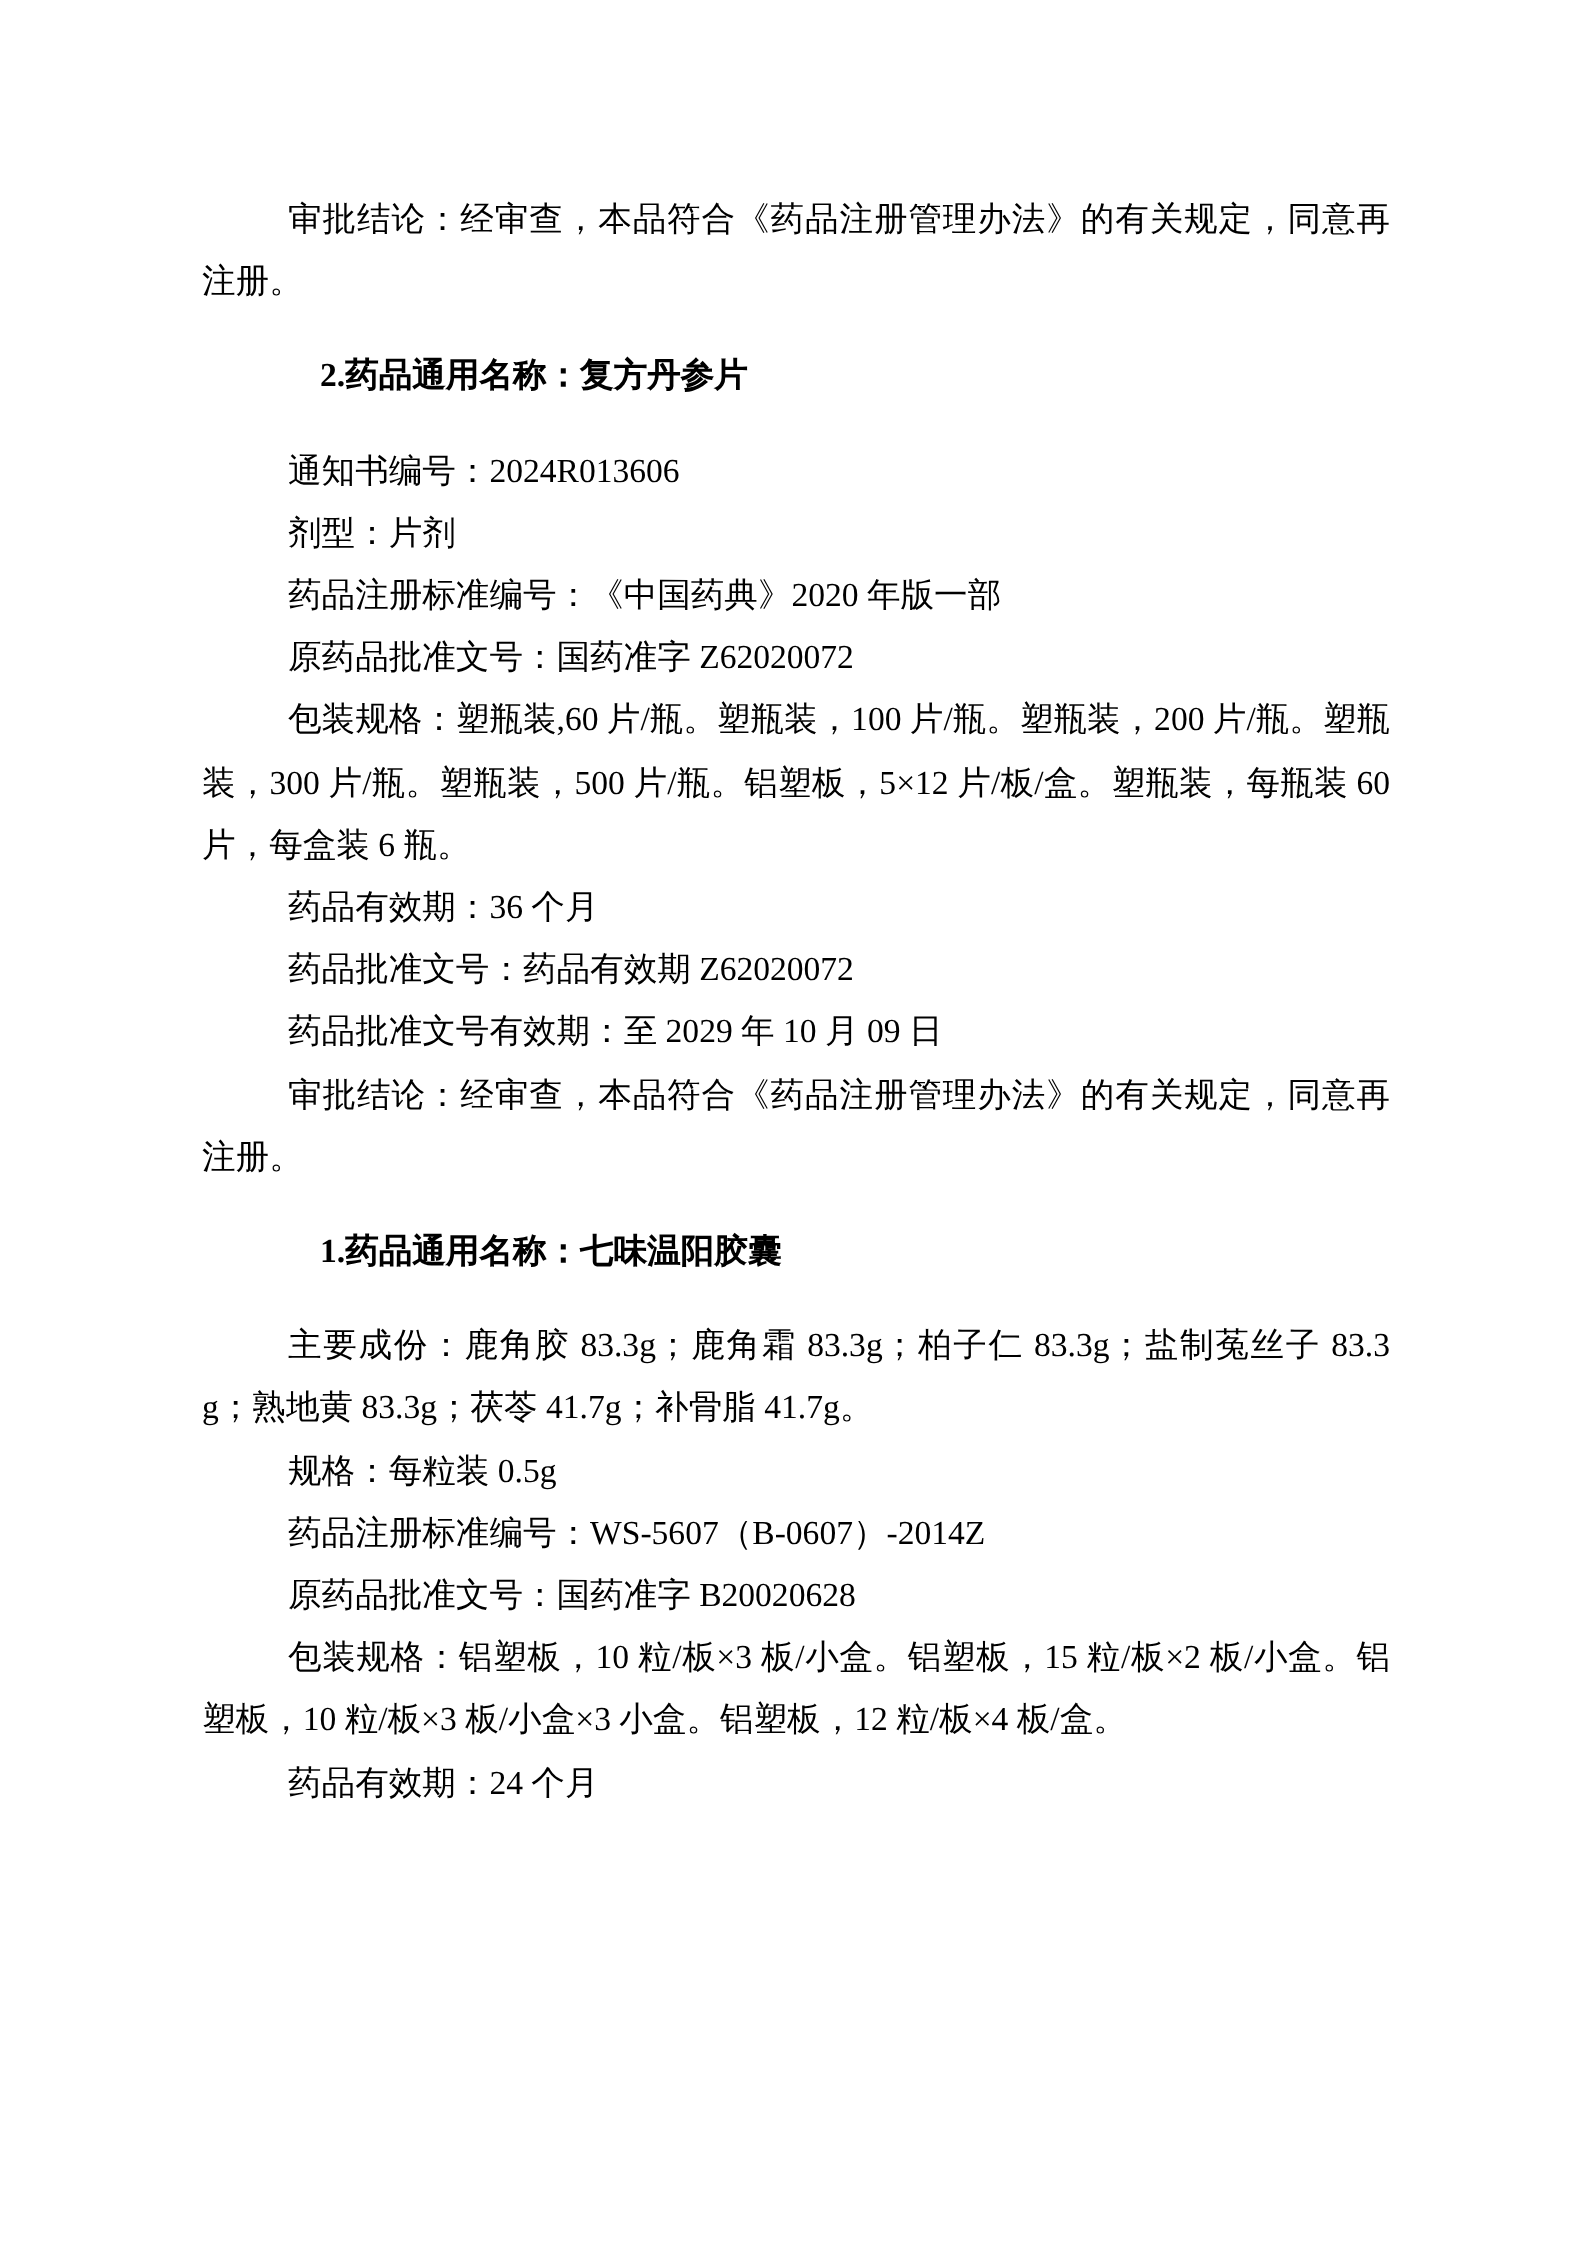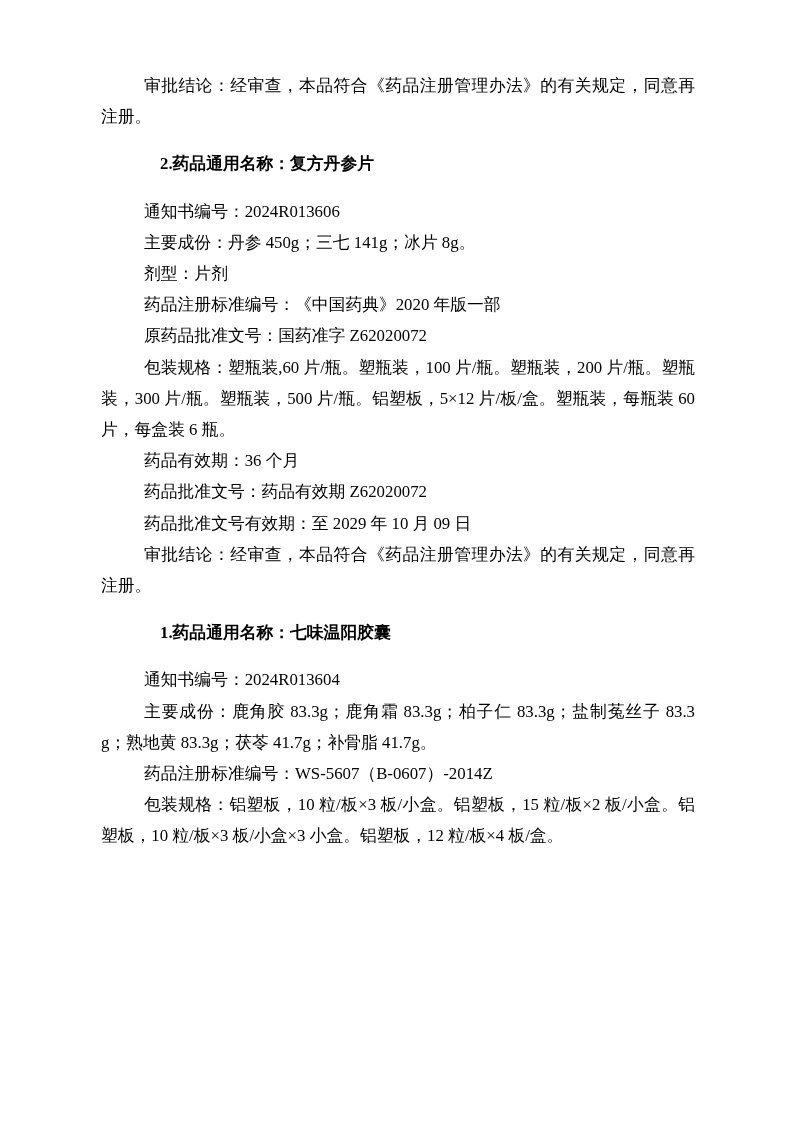--- a/index.html
+++ b/index.html
@@ -9,21 +9,21 @@
   }
   body {
     width: 794px;
     height: 1122px;
     overflow: hidden;
   }
   .page {
     box-sizing: border-box;
     width: 794px;
     height: 1122px;
-    padding: 70px 99px 0 101px;
+    padding: 94px 99px 0 101px;
     background: #ffffff;
     color: #000000;
     font-family: "Liberation Serif", "DejaVu Serif", serif;
     font-size: 16.8px;
     line-height: 31.2px;
   }
   .para {
     margin: 0;
     text-indent: 43px;
     text-align: justify;
@@ -39,32 +39,33 @@
 </head>
 <body>
 
 <div class="page">
 
   <p class="para">审批结论：经审查，本品符合《药品注册管理办法》的有关规定，同意再注册。</p>
 
   <section>
     <p class="heading">2.药品通用名称：复方丹参片</p>
     <p class="para">通知书编号：2024R013606</p>
-    <p class="para">主要成份：丹参 450g；三七 141g；冰片 8g。</p>
     <p class="para">剂型：片剂</p>
     <p class="para">药品注册标准编号：《中国药典》2020 年版一部</p>
     <p class="para">原药品批准文号：国药准字 Z62020072</p>
     <p class="para">包装规格：塑瓶装,60 片/瓶。塑瓶装，100 片/瓶。塑瓶装，200 片/瓶。塑瓶装，300 片/瓶。塑瓶装，500 片/瓶。铝塑板，5×12 片/板/盒。塑瓶装，每瓶装 60 片，每盒装 6 瓶。</p>
     <p class="para">药品有效期：36 个月</p>
     <p class="para">药品批准文号：药品有效期 Z62020072</p>
     <p class="para">药品批准文号有效期：至 2029 年 10 月 09 日</p>
     <p class="para">审批结论：经审查，本品符合《药品注册管理办法》的有关规定，同意再注册。</p>
   </section>
 
   <section>
     <p class="heading">1.药品通用名称：七味温阳胶囊</p>
-    <p class="para">通知书编号：2024R013604</p>
     <p class="para">主要成份：鹿角胶 83.3g；鹿角霜 83.3g；柏子仁 83.3g；盐制菟丝子 83.3g；熟地黄 83.3g；茯苓 41.7g；补骨脂 41.7g。</p>
+    <p class="para">规格：每粒装 0.5g</p>
     <p class="para">药品注册标准编号：WS-5607（B-0607）-2014Z</p>
+    <p class="para">原药品批准文号：国药准字 B20020628</p>
     <p class="para">包装规格：铝塑板，10 粒/板×3 板/小盒。铝塑板，15 粒/板×2 板/小盒。铝塑板，10 粒/板×3 板/小盒×3 小盒。铝塑板，12 粒/板×4 板/盒。</p>
+    <p class="para">药品有效期：24 个月</p>
   </section>
 
 </div>
 
 </body></html>

